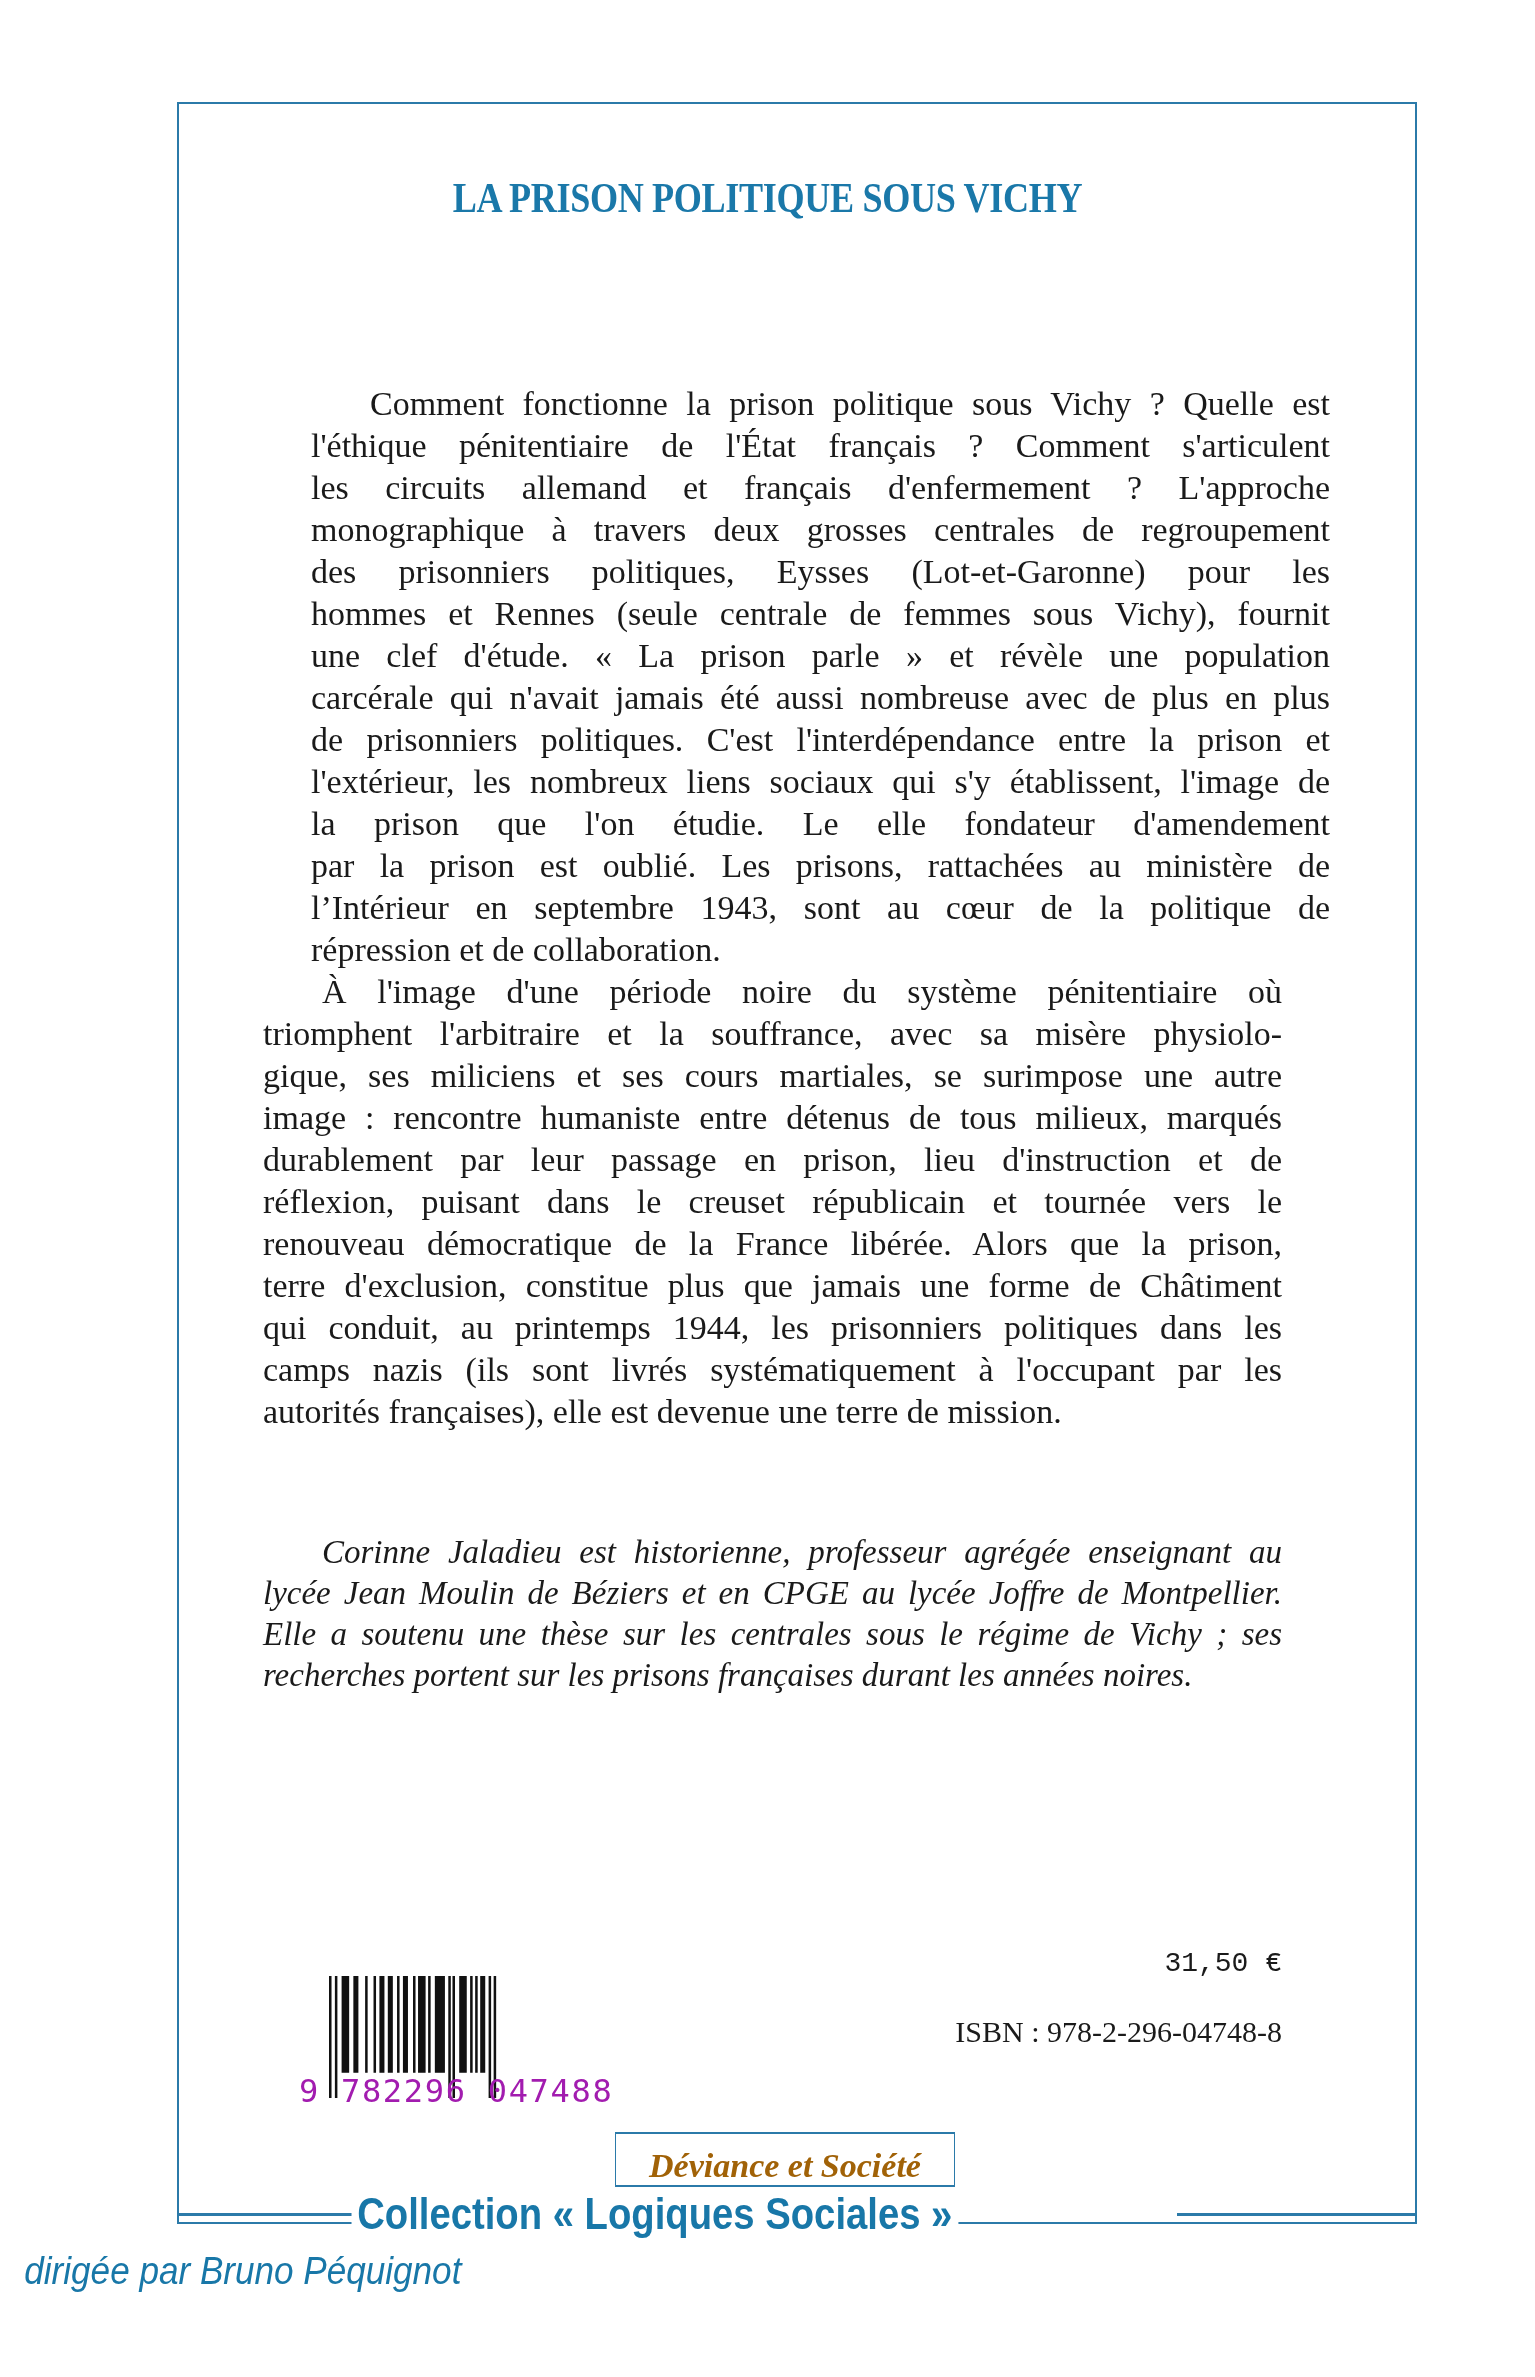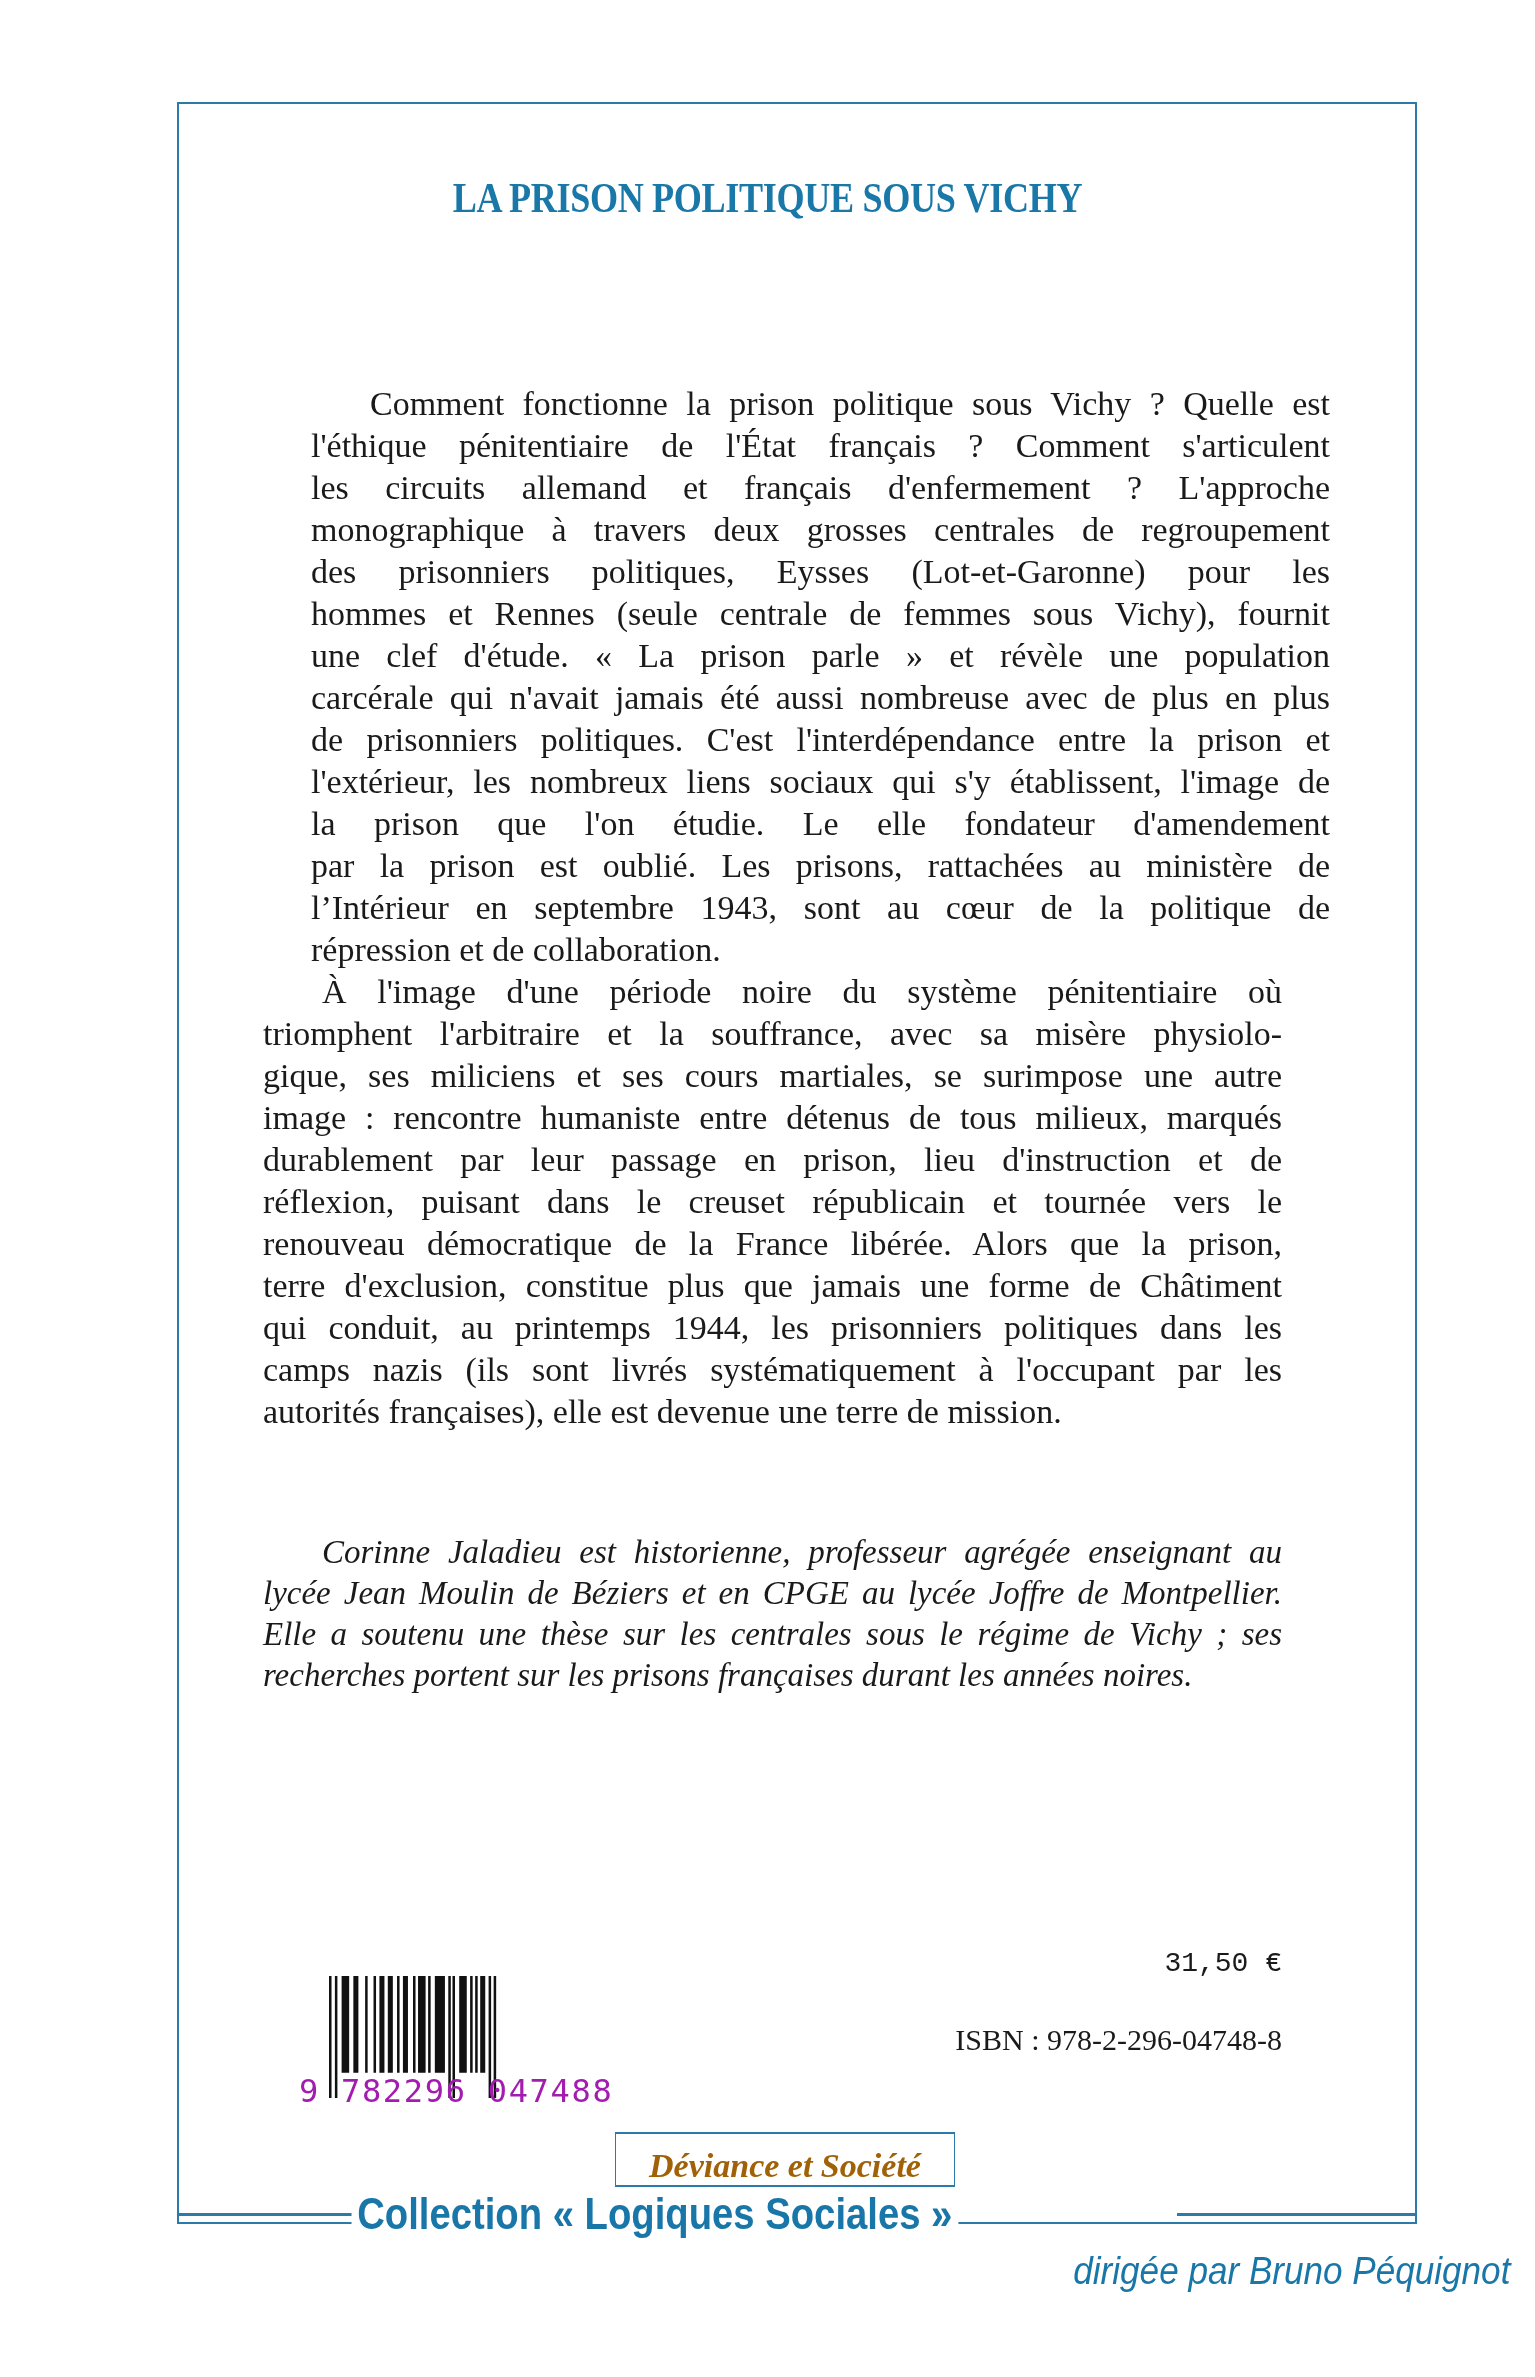--- a/index.html
+++ b/index.html
@@ -24,42 +24,42 @@
   .line.last { text-align-last: left; }
   .line.indent { padding-left: 59px; box-sizing: border-box; }
   .bio .line { font-style: italic; font-size: 33px; height: 41px; line-height: 41px; }
   .barcode { position: absolute; left: 329px; top: 1976px; width: 168px; height: 122px; }
   .barcode-digits {
     position: absolute; left: 299px; top: 2072px; font-family: "DejaVu Sans Mono", "Liberation Mono", monospace;
     font-size: 32px; color: #a21caf; letter-spacing: 1.7px; background: transparent;
   }
   .isbn {
     position: absolute; right: 253px; top: 2015px; font-family: "Liberation Serif", serif;
-    font-size: 30px; color: #1a1a1a; white-space: nowrap; margin-top: 8px;
+    font-size: 30px; color: #1a1a1a; white-space: nowrap;
   }
   .price {
     position: absolute; right: 253px; top: 1948px; font-family: Liberation Mono, monospace;
     font-size: 28px; color: #1a1a1a; white-space: nowrap;
   }
   .series-box {
     position: absolute; left: 615px; top: 2132px; width: 340px; height: 55px;
     border: 1.7px solid #2b7aa9; border-top-width: 2.5px; border-bottom-width: 2.5px;
     box-sizing: border-box; display: flex; align-items: flex-end; justify-content: center;
     font-family: "Liberation Serif", serif; font-style: italic; font-weight: bold;
     font-size: 34px; color: #a16207;
   }
   .rule { position: absolute; top: 2213px; height: 2.5px; background: #2b7aa9; }
   .collection-title {
     position: absolute; left: 0; width: 1310px; top: 2188px; text-align: center;
     font-family: "Liberation Sans", "DejaVu Sans", sans-serif; font-weight: bold;
     font-size: 45px; color: #1877a8; line-height: 52px;
   }
   .collection-title span { display: inline-block; transform: scaleX(0.85); background: #fff; padding: 0 6.7px; }
   .collection-sub {
-    position: absolute; left: 0; width: 1535px; top: 2247px; text-align: right;
+    position: absolute; left: 0; width: 1535px; top: 2247px; text-align: left;
     font-family: "Liberation Sans", "DejaVu Sans", sans-serif; font-style: italic;
     font-size: 39px; color: #1877a8; line-height: 47px;
   }
   .collection-sub span { display: inline-block; transform: scaleX(0.9); }
 </style>
 </head>
 <body>
 
 <div class="frame"></div>
 

